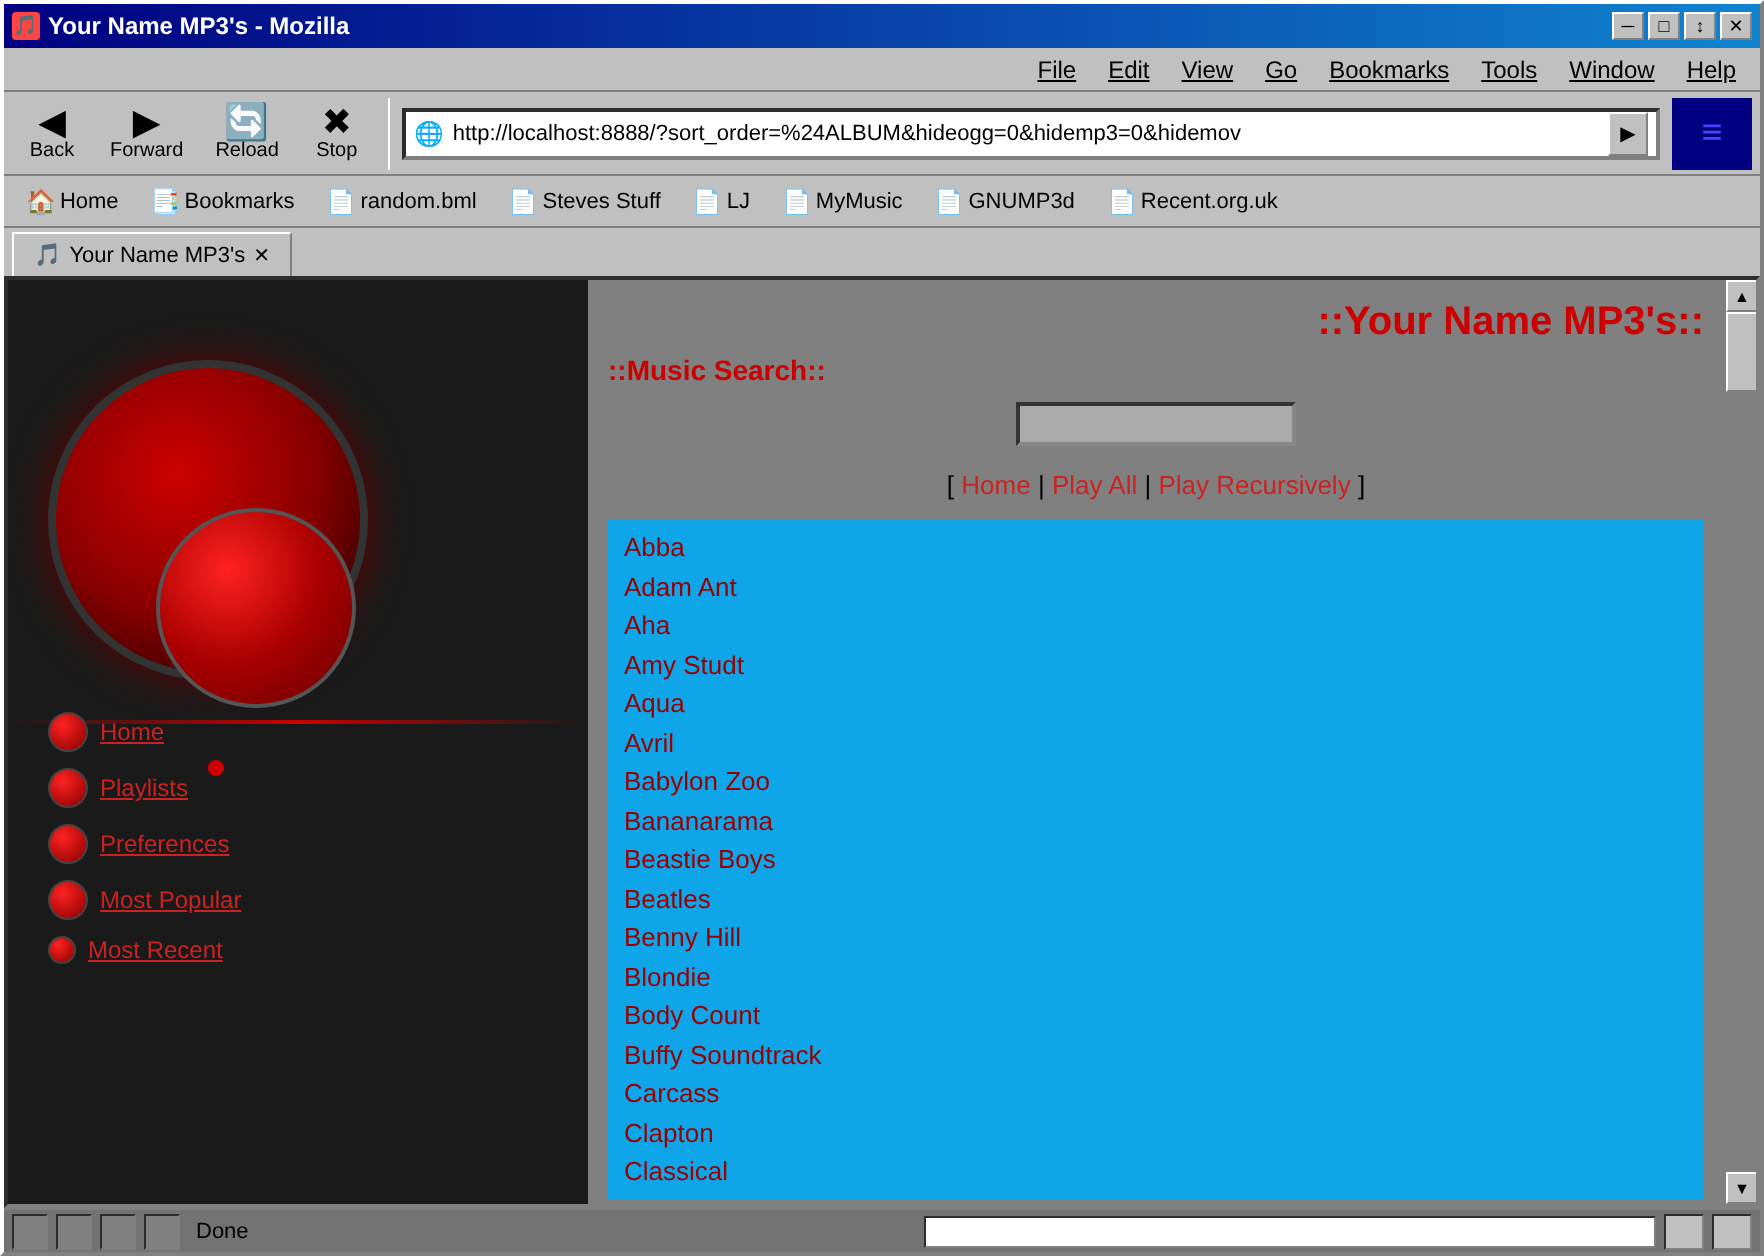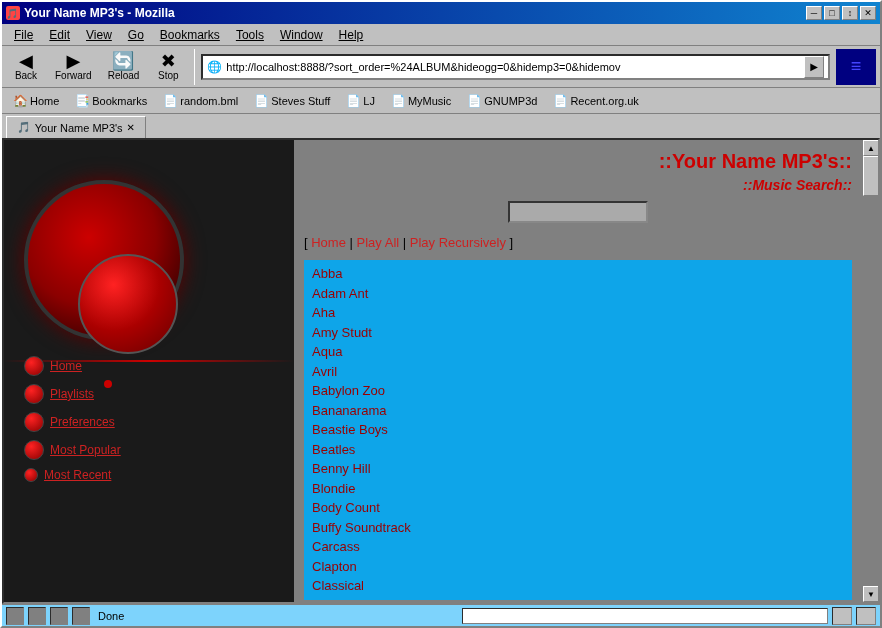--- a/index.html
+++ b/index.html
@@ -10,21 +10,21 @@
 
     
     .title-bar { background: linear-gradient(to right, #000080, #1084d0); height: 22px; display: flex; align-items: center; justify-content: space-between; padding: 0 4px; flex-shrink: 0; }
     .title-bar-left { display: flex; align-items: center; gap: 4px; }
     .title-bar-icon { width: 14px; height: 14px; background: #ff4444; border-radius: 2px; display: flex; align-items: center; justify-content: center; }
     .title-bar-text { color: white; font-weight: bold; font-size: 12px; }
     .title-bar-buttons { display: flex; gap: 2px; }
     .title-btn { width: 16px; height: 14px; background: #c0c0c0; border: 1px solid; border-top-color: #fff; border-left-color: #fff; border-right-color: #808080; border-bottom-color: #808080; font-size: 9px; display: flex; align-items: center; justify-content: center; cursor: pointer; }
 
     
-    .menu-bar { background: #c0c0c0; height: 22px; display: flex; align-items: center; padding: 0 4px; border-bottom: 1px solid #808080; flex-shrink: 0; }
+    .menu-bar { background: #c0c0c0; height: 22px; display: flex; align-items: center; padding: 0 4px; border-bottom: 1px solid #808080; flex-shrink: 0; justify-content: flex-end; }
     .menu-item { padding: 2px 8px; font-size: 12px; cursor: pointer; text-decoration: underline; }
 
     
     .toolbar { background: #c0c0c0; height: 42px; display: flex; align-items: center; padding: 2px 4px; border-bottom: 1px solid #808080; flex-shrink: 0; gap: 2px; }
     .toolbar-btn { display: flex; flex-direction: column; align-items: center; padding: 2px 6px; background: #c0c0c0; border: 1px solid transparent; cursor: pointer; font-size: 10px; min-width: 40px; }
     .toolbar-icon { font-size: 18px; line-height: 1; }
     .toolbar-sep { width: 1px; height: 36px; background: #808080; margin: 0 4px; border-left: 1px solid #fff; }
     .address-bar { flex: 1; display: flex; align-items: center; border: 2px inset #808080; background: white; height: 26px; padding: 0 4px; }
     .address-icon { margin-right: 4px; font-size: 12px; }
     .address-input { flex: 1; border: none; outline: none; font-size: 11px; background: transparent; }
@@ -44,21 +44,21 @@
 
     
     .content-area { flex: 1; display: flex; overflow: hidden; border: 2px inset #808080; }
     .page-content { flex: 1; background: #1a1a1a; overflow-y: auto; overflow-x: hidden; }
     .scrollbar { width: 16px; background: #c0c0c0; display: flex; flex-direction: column; border-left: 1px solid #808080; }
     .scroll-btn { width: 16px; height: 16px; background: #c0c0c0; border: 1px solid; border-top-color: #fff; border-left-color: #fff; border-right-color: #808080; border-bottom-color: #808080; display: flex; align-items: center; justify-content: center; cursor: pointer; font-size: 8px; }
     .scroll-track { flex: 1; background: #808080; position: relative; }
     .scroll-thumb { width: 16px; height: 40px; background: #c0c0c0; border: 1px solid; border-top-color: #fff; border-left-color: #fff; border-right-color: #808080; border-bottom-color: #808080; position: absolute; top: 0; }
 
     
-    .status-bar { background: #7dd3fc; height: 22px; display: flex; align-items: center; padding: 0 4px; border-top: 1px solid #808080; flex-shrink: 0; }
+    .status-bar { background: #737373; height: 22px; display: flex; align-items: center; padding: 0 4px; border-top: 1px solid #808080; flex-shrink: 0; }
     .status-icons { display: flex; gap: 4px; margin-right: 8px; }
     .status-icon { width: 18px; height: 18px; background: #808080; border: 1px inset #808080; }
     .status-text { flex: 1; font-size: 11px; }
     .status-progress { flex: 1; border: 1px inset #808080; height: 16px; background: white; }
     .status-indicator { width: 20px; height: 18px; background: #c0c0c0; border: 1px inset #808080; margin-left: 4px; }
 
     
     .mp3-page { display: flex; height: 100%; min-height: 460px; }
     .left-panel { width: 290px; background: #1a1a1a; position: relative; flex-shrink: 0; }
     .right-panel { flex: 1; background: #808080; padding: 10px; }
@@ -69,24 +69,24 @@
 
     
     .nav-items { position: absolute; bottom: 120px; left: 20px; display: flex; flex-direction: column; gap: 8px; }
     .nav-btn { display: flex; align-items: center; gap: 6px; cursor: pointer; }
     .nav-dot { width: 20px; height: 20px; background: radial-gradient(circle at 35% 30%, #ff2222, #880000); border-radius: 50%; border: 1px solid #444; flex-shrink: 0; }
     .nav-dot-small { width: 14px; height: 14px; }
     .nav-label { color: #cc2222; font-size: 12px; text-decoration: underline; cursor: pointer; }
 
     
     .site-title { color: #cc0000; font-size: 20px; font-weight: bold; text-align: right; margin-bottom: 4px; }
-    .site-subtitle { color: #cc0000; font-size: 14px; font-weight: bold; text-align: right; margin-bottom: 8px; font-style: italic; }
+    .site-subtitle { color: #cc0000; font-size: 14px; font-weight: bold; text-align: left; margin-bottom: 8px; }
     .search-box { display: block; margin: 0 auto 12px auto; width: 140px; height: 22px; background: #aaaaaa; border: 2px inset #888; }
 
-    .nav-links { margin-bottom: 10px; font-size: 13px; }
+    .nav-links { text-align: center; margin-bottom: 10px; font-size: 13px; }
     .nav-links a { color: #cc2222; text-decoration: none; }
 
     .artist-list { background: #0ea5e9; padding: 4px 8px; }
     .artist-link { display: block; color: #990000; font-size: 13px; text-decoration: none; line-height: 1.5; }
   </style>
 </head>
 <body>
 
 <div class="window-frame">
 

